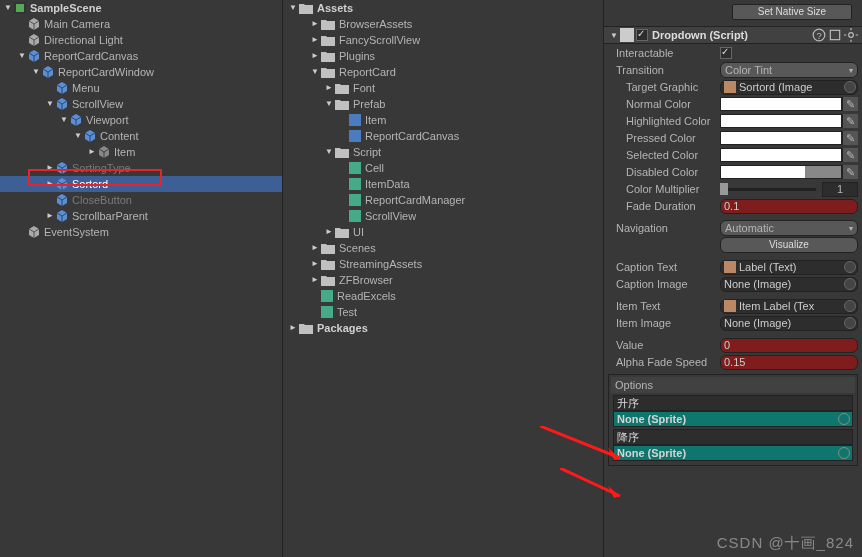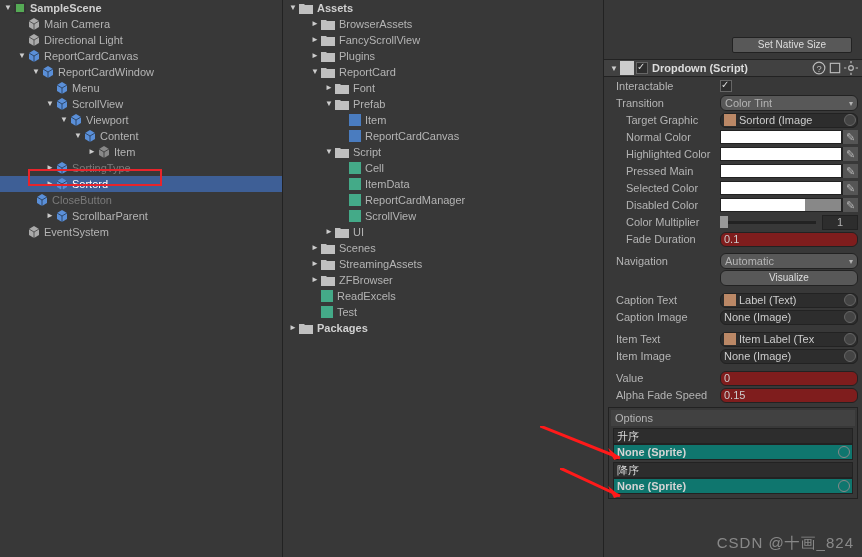--- a/index.html
+++ b/index.html
@@ -19,21 +19,21 @@
   .highlight-box { position: absolute; border: 2px solid #e8242b; pointer-events: none; }
   
   
   .project { flex: 1; background: #383838; border-right: 1px solid #222; }
   .proj-row { height: 16px; line-height: 16px; display: flex; align-items: center; cursor: pointer; }
   .folder-icon, .file-icon { width: 14px; height: 12px; margin-right: 3px; display: inline-block; }
   .folder-icon svg, .file-icon svg { width: 14px; height: 12px; }
   .bold { font-weight: bold; color: #d0d0d0; }
   
   
-  .inspector { width: 258px; background: #383838; font-size: 11px; margin-top: 33px; }
+  .inspector { width: 258px; background: #383838; font-size: 11px; }
   .btn { background: #585858; border: 1px solid #222; color: #ddd; height: 16px; line-height: 14px; text-align: center; cursor: pointer; font-size: 10px; border-radius: 2px; }
   .top-btn { margin: 4px 10px 6px auto; width: 120px; }
   .comp-header { background: #414141; height: 18px; display: flex; align-items: center; padding: 0 4px; border-top: 1px solid #222; border-bottom: 1px solid #222; }
   .comp-header .title { font-weight: bold; color: #ddd; flex: 1; }
   .mini-icon { width: 14px; height: 14px; margin-left: 2px; display: inline-block; cursor: pointer; }
   .prop { display: flex; align-items: center; height: 16px; padding: 0 4px; margin: 1px 0; }
   .prop .plabel { width: 112px; padding-left: 8px; }
   .prop .pval { flex: 1; border-radius: 6px; }
   .obj-field { background: #2d2d2d; border: 1px solid #222; height: 15px; display: flex; align-items: center; padding: 0 3px; color: #ccc; position: relative; }
   .obj-field .picker { position: absolute; right: 1px; width: 12px; height: 12px; border-radius: 50%; border: 1px solid #666; background: #444; cursor: pointer; }
@@ -162,21 +162,21 @@
           <span class="label">SortingType</span>
         </div>
         <div class="tree-row selected" style="padding-left: 44px;">
           <span class="foldout">►</span>
           <span class="cube"><svg viewBox="0 0 12 12">
               <path d="M6 0l5 3v6l-5 3-5-3V3z" fill="#5a8fd8"></path>
               <path d="M1 3l5 3 5-3M6 6v6" stroke="#000" stroke-width="0.5" fill="none"></path>
             </svg></span>
           <span class="label">Sortord</span>
         </div>
-        <div class="tree-row faded" style="padding-left: 24px;">
+        <div class="tree-row faded" style="padding-left: 44px;">
           <span class="foldout blank">►</span>
           <span class="cube"><svg viewBox="0 0 12 12">
               <path d="M6 0l5 3v6l-5 3-5-3V3z" fill="#5a8fd8"></path>
               <path d="M1 3l5 3 5-3M6 6v6" stroke="#000" stroke-width="0.5" fill="none"></path>
             </svg></span>
           <span class="label">CloseButton</span>
         </div>
         <div class="tree-row" style="padding-left: 44px;">
           <span class="foldout">►</span>
           <span class="cube"><svg viewBox="0 0 12 12">
@@ -387,21 +387,21 @@
     <div class="prop">
         <span class="plabel" style="padding-left:18px">Highlighted Color</span>
       <div class="pval" style="display:flex">
           <div class="color-field" style="flex:1">
             <div class="swatch"></div>
           </div>
           <div class="eyedrop">✎</div>
         </div>
       </div>
     <div class="prop">
-        <span class="plabel" style="padding-left:18px">Pressed Main</span>
+        <span class="plabel" style="padding-left:18px">Pressed Color</span>
       <div class="pval" style="display:flex">
           <div class="color-field" style="flex:1">
             <div class="swatch"></div>
           </div>
           <div class="eyedrop">✎</div>
         </div>
       </div>
     <div class="prop">
         <span class="plabel" style="padding-left:18px">Selected Color</span>
       <div class="pval" style="display:flex">

